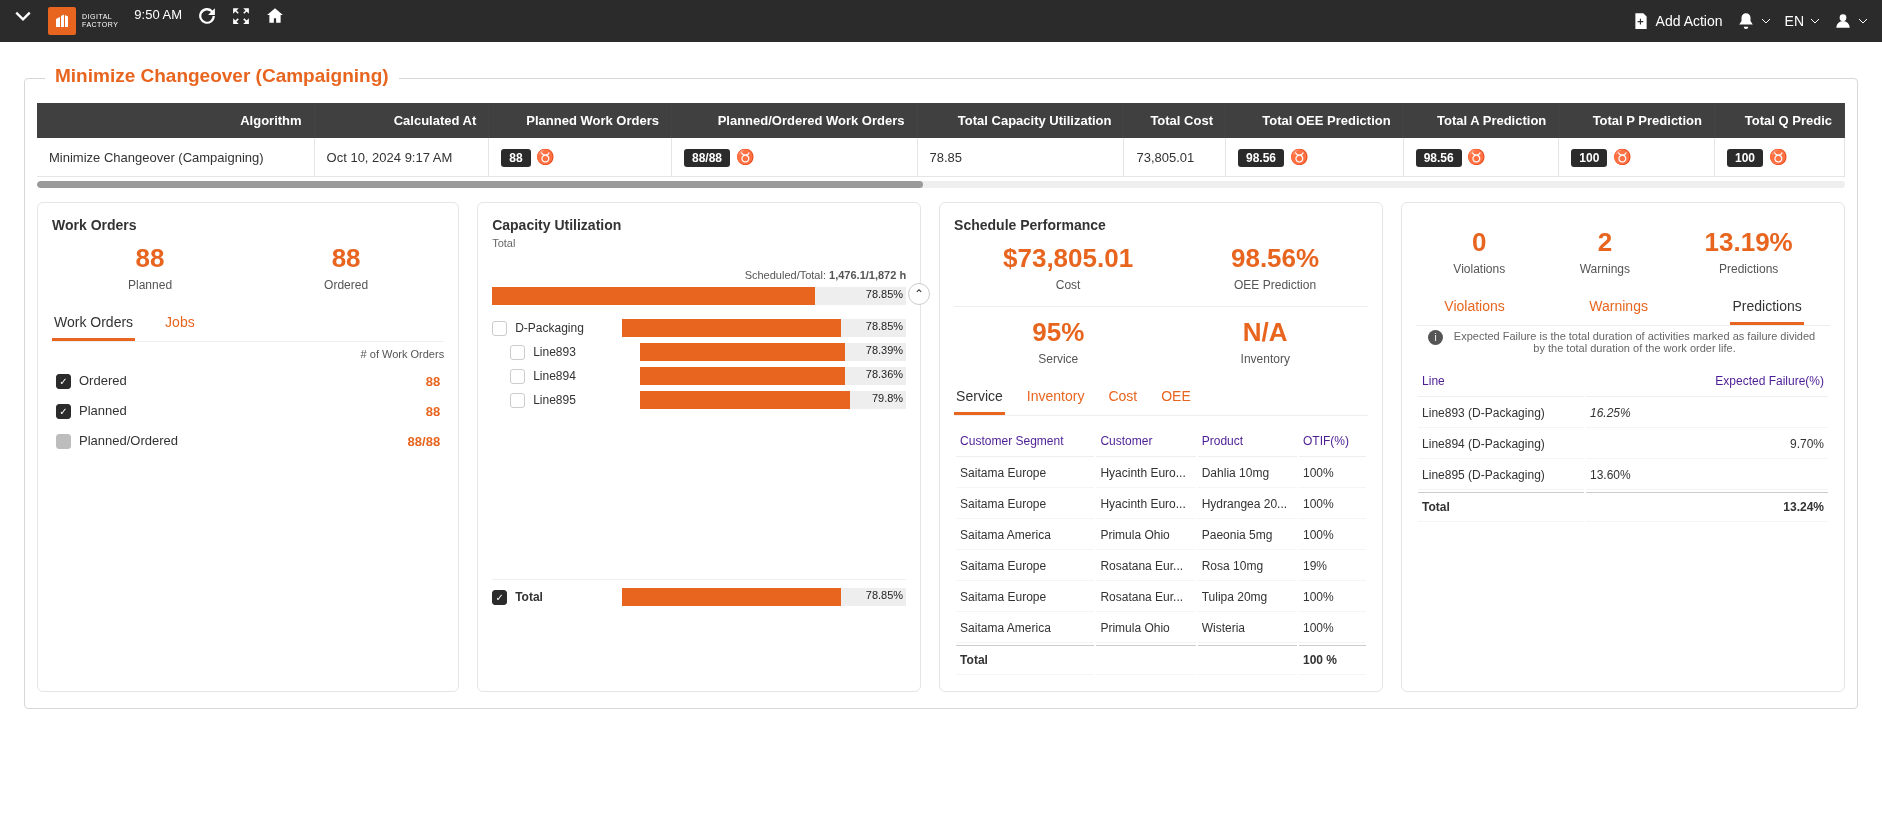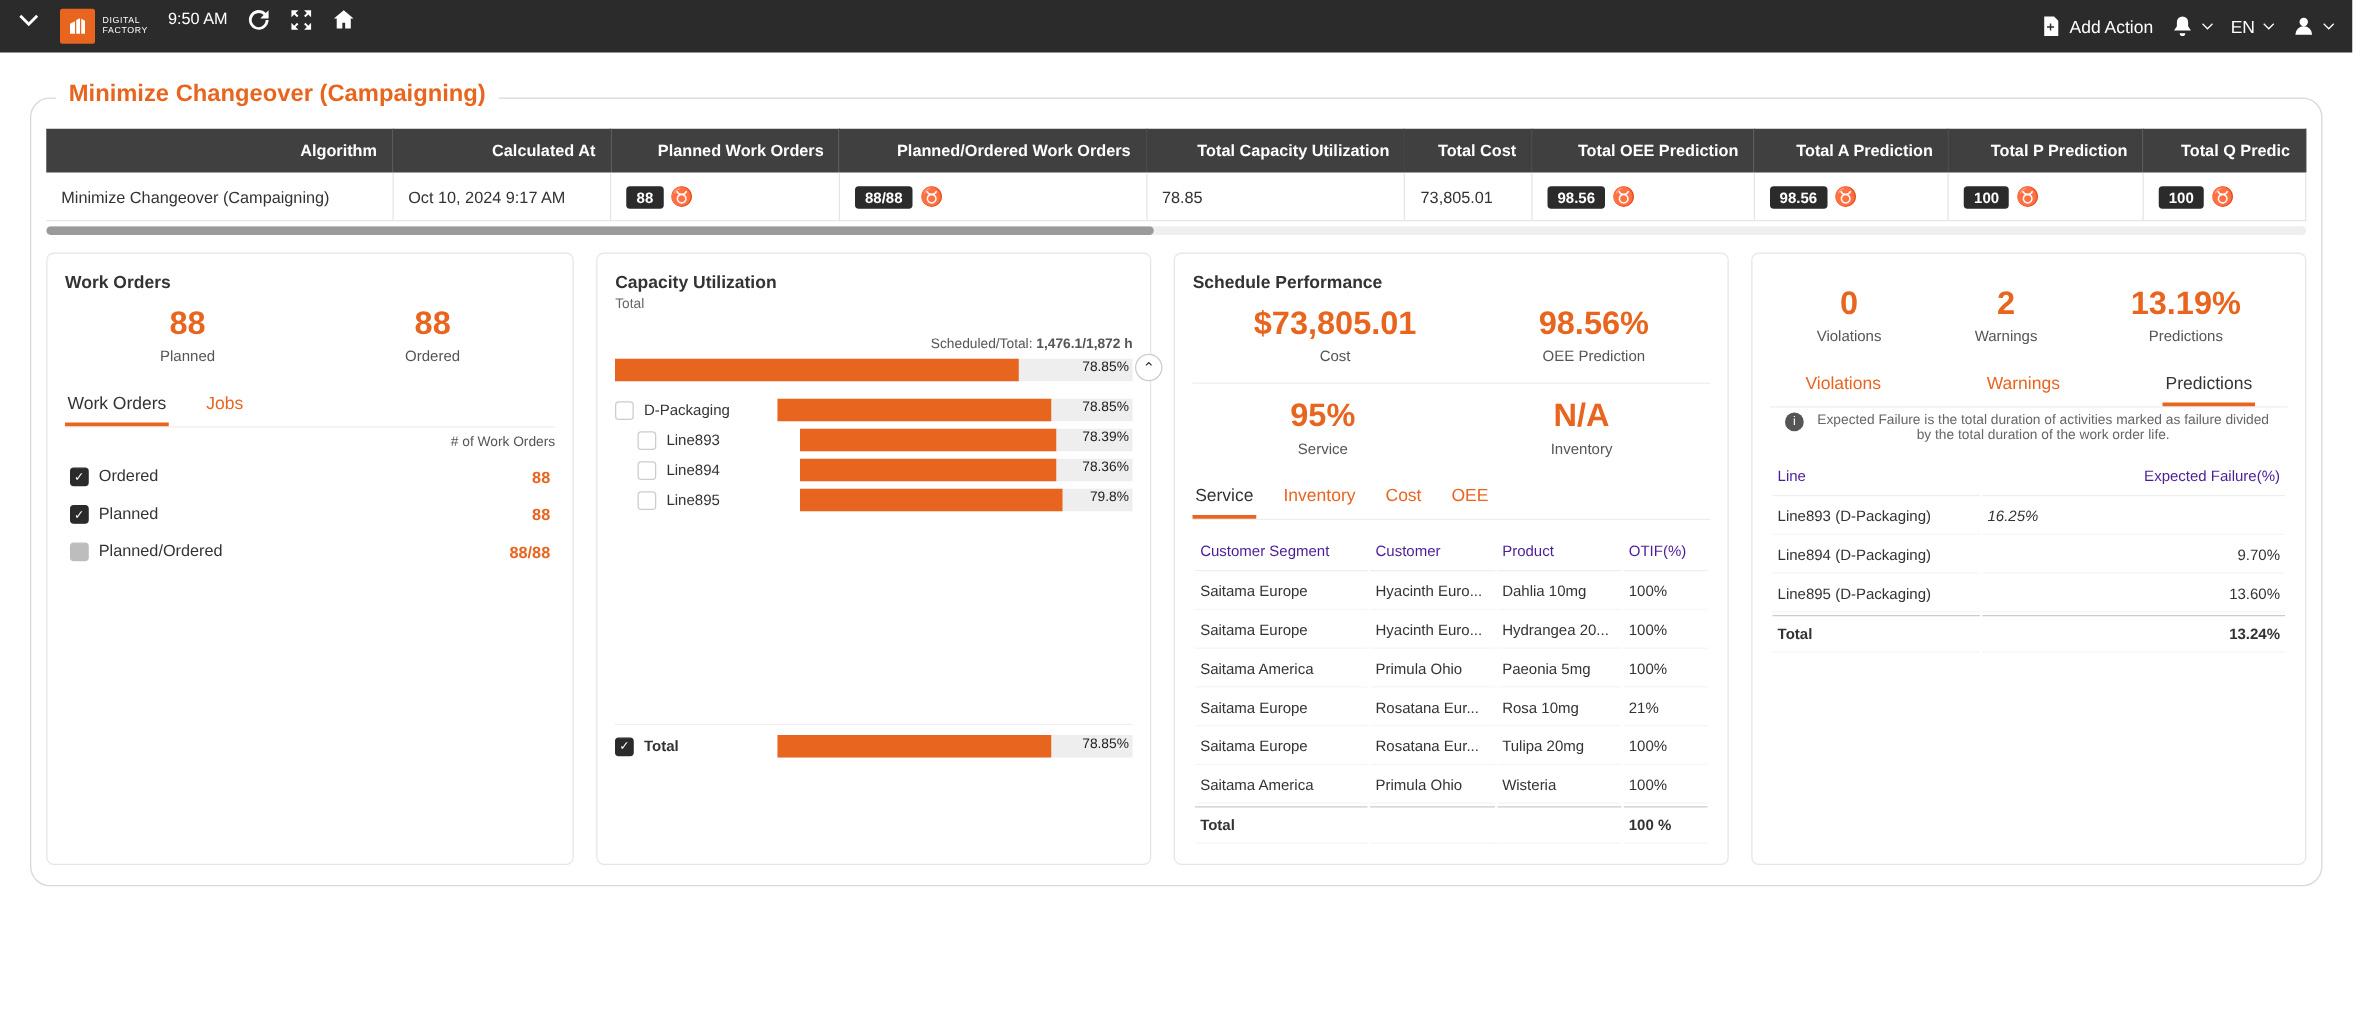--- a/index.html
+++ b/index.html
@@ -6,21 +6,21 @@
 body{background:#fff;font-size:13px;color:#333}
 .topbar{background:#2b2b2b;color:#fff;height:42px;display:flex;align-items:center;padding:0 14px;justify-content:space-between}
 .tb-left{display:flex;gap:16px}
 .tb-right{display:flex;align-items:center;gap:14px}
 .logo{background:#e8651f;width:28px;height:28px;display:flex;align-items:center;justify-content:center;border-radius:2px;color:#fff}
 .logo-text{font-size:7px;line-height:8px;letter-spacing:0.5px}
 .tb-ico{width:18px;height:18px;cursor:pointer;fill:#fff;color:#fff}
 .tb-time{font-size:13px}
 .tb-link{display:flex;align-items:center;gap:6px;cursor:pointer;font-size:14px}
 .page{padding:14px 24px 24px}
-.section{border:1px solid #d7d7d7;border-radius:16px;padding:0 0 16px;position:relative;margin-top:22px}
+.section{border:1px solid #d7d7d7;border-radius:4px;padding:0 0 16px;position:relative;margin-top:22px}
 .section-title{position:absolute;top:-14px;left:20px;background:#fff;padding:0 10px;color:#e8651f;font-size:19px;font-weight:600}
 .tbl{width:calc(100% - 24px);margin:24px 12px 4px;border-collapse:collapse;font-size:13px}
 .tbl th{background:#404040;color:#fff;text-align:right;padding:10px 12px;font-weight:600;border-right:1px solid #444}
 .tbl td{padding:10px 12px;border-right:1px solid #e5e5e5;border-bottom:1px solid #e5e5e5}
 .pill{background:#2b2b2b;color:#fff;border-radius:3px;padding:2px 8px;font-weight:700;font-size:12px}
 .tau{display:inline-block;margin-left:6px;font-size:15px;color:#333}
 .hscroll{height:7px;background:#efefef;margin:0 12px 14px;border-radius:4px;overflow:hidden}
 .hscroll-bar{height:100%;background:#9a9a9a;width:49%;border-radius:4px}
 .cards{display:flex;gap:18px;padding:0 12px}
 .card{border:1px solid #e5e5e5;border-radius:6px;padding:14px;background:#fff;flex:1;min-width:0;position:relative}
@@ -309,21 +309,21 @@
               <tr>
                 <td>Saitama America</td>
                 <td>Primula Ohio</td>
                 <td>Paeonia 5mg</td>
                 <td>100%</td>
               </tr>
               <tr>
                 <td>Saitama Europe</td>
                 <td>Rosatana Eur...</td>
                 <td>Rosa 10mg</td>
-                <td>21%</td>
+                <td>19%</td>
               </tr>
               <tr>
                 <td>Saitama Europe</td>
                 <td>Rosatana Eur...</td>
                 <td>Tulipa 20mg</td>
                 <td>100%</td>
               </tr>
               <tr>
                 <td>Saitama America</td>
                 <td>Primula Ohio</td>
@@ -377,21 +377,21 @@
               <tr>
                 <td>Line893 (D-Packaging)</td>
                 <td style="text-align: left; font-style: italic;">16.25%</td>
               </tr>
               <tr>
                 <td>Line894 (D-Packaging)</td>
                 <td style="text-align: right;">9.70%</td>
               </tr>
               <tr>
                 <td>Line895 (D-Packaging)</td>
-                <td style="text-align: right;">13.60%</td>
+                <td style="text-align: left;">13.60%</td>
               </tr>
             </tbody>
           <tfoot>
               <tr class="total">
                 <td>Total</td>
                 <td style="text-align:right">13.24%</td>
               </tr>
             </tfoot>
         </table>
       </div>

